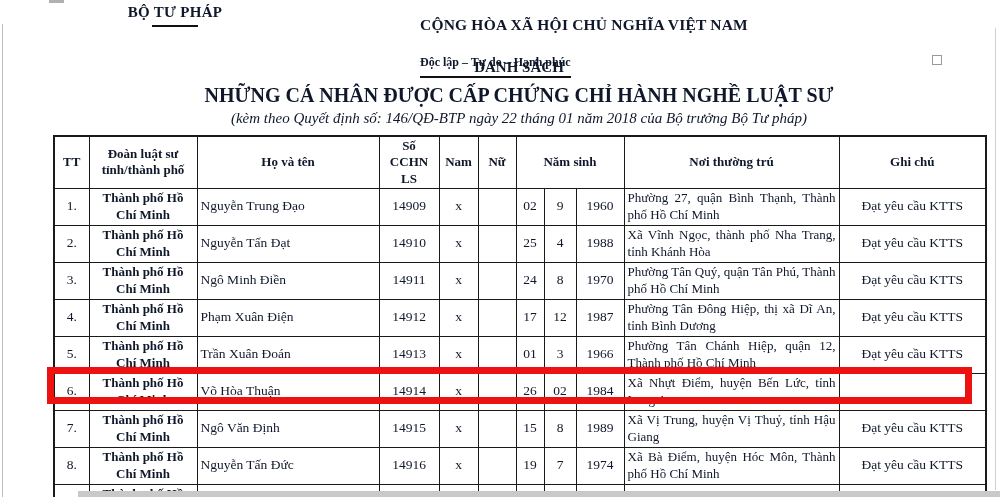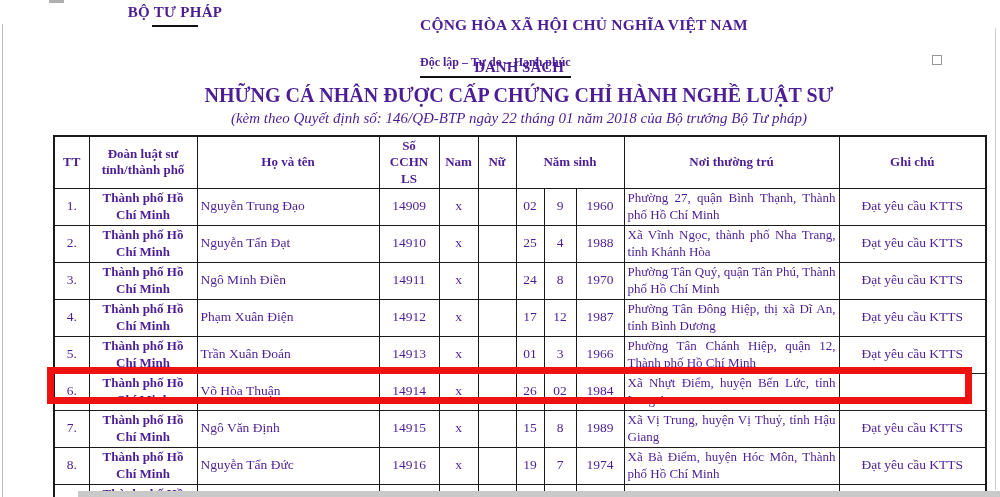--- a/index.html
+++ b/index.html
@@ -2,21 +2,21 @@
 <html><head>
 <meta charset="utf-8">
 <style>
   html,body{margin:0;padding:0;background:#fff;}
   .page{
     position:relative;
     width:1000px;height:497px;
     background:#ffffff;
     overflow:hidden;
     font-family:"Liberation Serif","DejaVu Serif",serif;
-    color:#4c1d95;
+    color:#0f172a;
   }
   
   .edge-left{position:absolute;left:2px;top:24px;width:1px;height:473px;background:#bdbdbd;}
   .edge-right{position:absolute;left:995px;top:28px;width:1px;height:462px;background:#cfcfcf;}
   .edge-notch{position:absolute;left:49px;top:0;width:15px;height:3px;background:#b0b0b0;}
   .bottom-bar{position:absolute;left:78px;top:491px;width:922px;height:6px;background:#c9c9c9;z-index:7;}
 
   
   .ministry{position:absolute;left:90px;top:4px;width:170px;text-align:center;}
   .ministry .name{font-weight:bold;font-size:15px;letter-spacing:.3px;}

